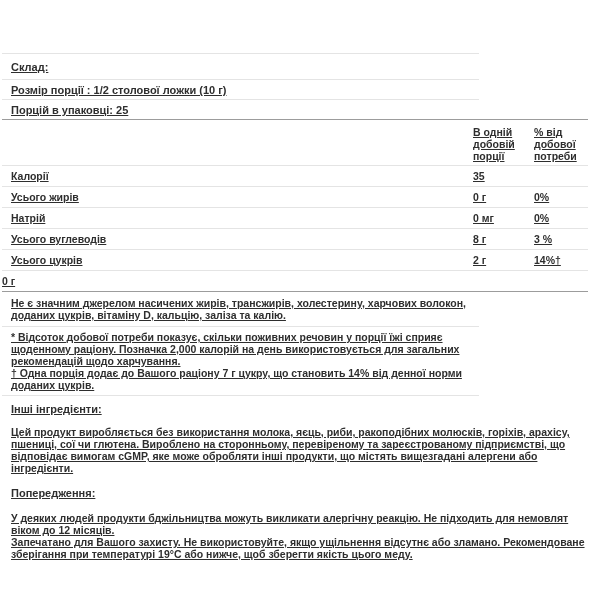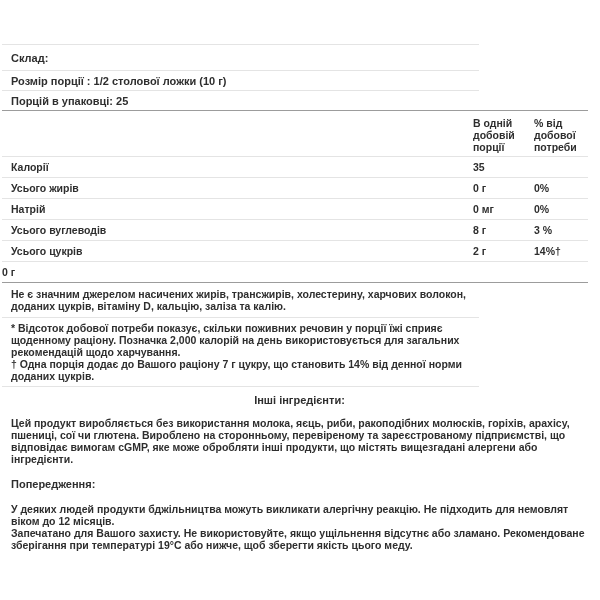--- a/index.html
+++ b/index.html
@@ -9,39 +9,39 @@
     --bg:#ffffff;
   }
   html,body{margin:0;padding:0;}
   body{
     width:600px;height:600px;background:var(--bg);
     font-family:"Liberation Sans","DejaVu Sans",sans-serif;
     font-weight:700;color:var(--text);
     -webkit-font-smoothing:antialiased;
   }
   .page{position:relative;width:600px;height:600px;overflow:hidden;background:var(--bg);}
-  .panel{position:absolute;left:2px;top:44px;width:586px;}
+  .panel{position:absolute;left:2px;top:53px;width:586px;text-decoration:underline;}
   .hr{height:1px;background:var(--hr-light);}
   .hr.short{width:477px;}
   .hr.dark{background:var(--hr-dark);}
   .info-row{padding:7px 0 6px 9px;font-size:11px;line-height:12px;}
   .info-row.slim{padding:4px 0 3px 9px;}
   .flexrow{display:flex;align-items:center;}
   .lbl{flex:1;padding-left:9px;font-size:10.5px;line-height:12px;}
   .v1{width:61px;font-size:10.5px;line-height:12px;}
   .v2{width:54px;font-size:10.5px;line-height:12px;}
   .cols-header{padding:6px 0 3px;}
   .nrow{padding:4px 0 4px;}
   .para{font-size:10.5px;line-height:12px;padding-left:9px;}
   .narrow{max-width:492px;}
   .wide{max-width:578px;}
   .block-pad{padding-top:5px;padding-bottom:5px;}
   .fn-block{padding-top:4px;padding-bottom:4px;}
   .section-title{font-size:11px;line-height:12px;padding-left:9px;}
-  .mt-title{margin-top:7px;text-align:center;}
+  .mt-title{margin-top:7px;}
   .mt-para{margin-top:11px;}
   .mt-warn{margin-top:13px;}
 </style>
 </head>
 <body>
 
 <div class="page">
   <div class="panel">
 
     <div class="hr short"></div>

